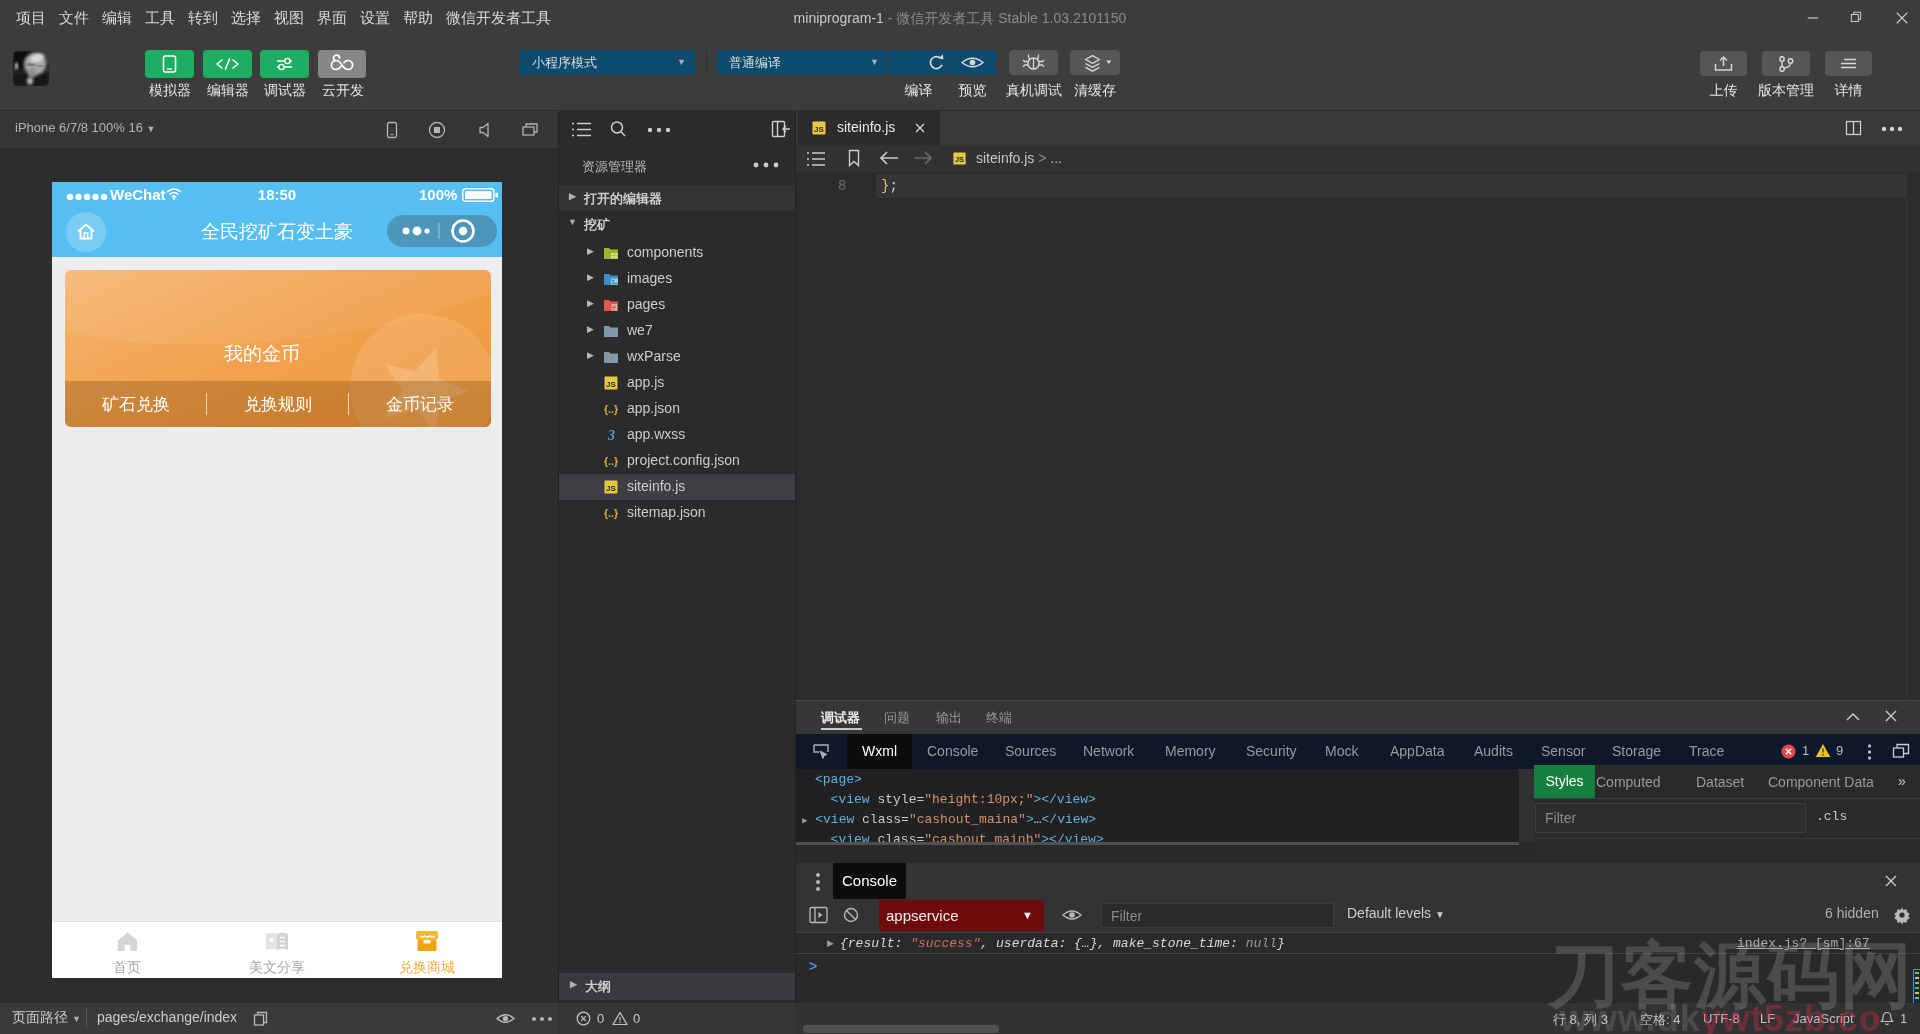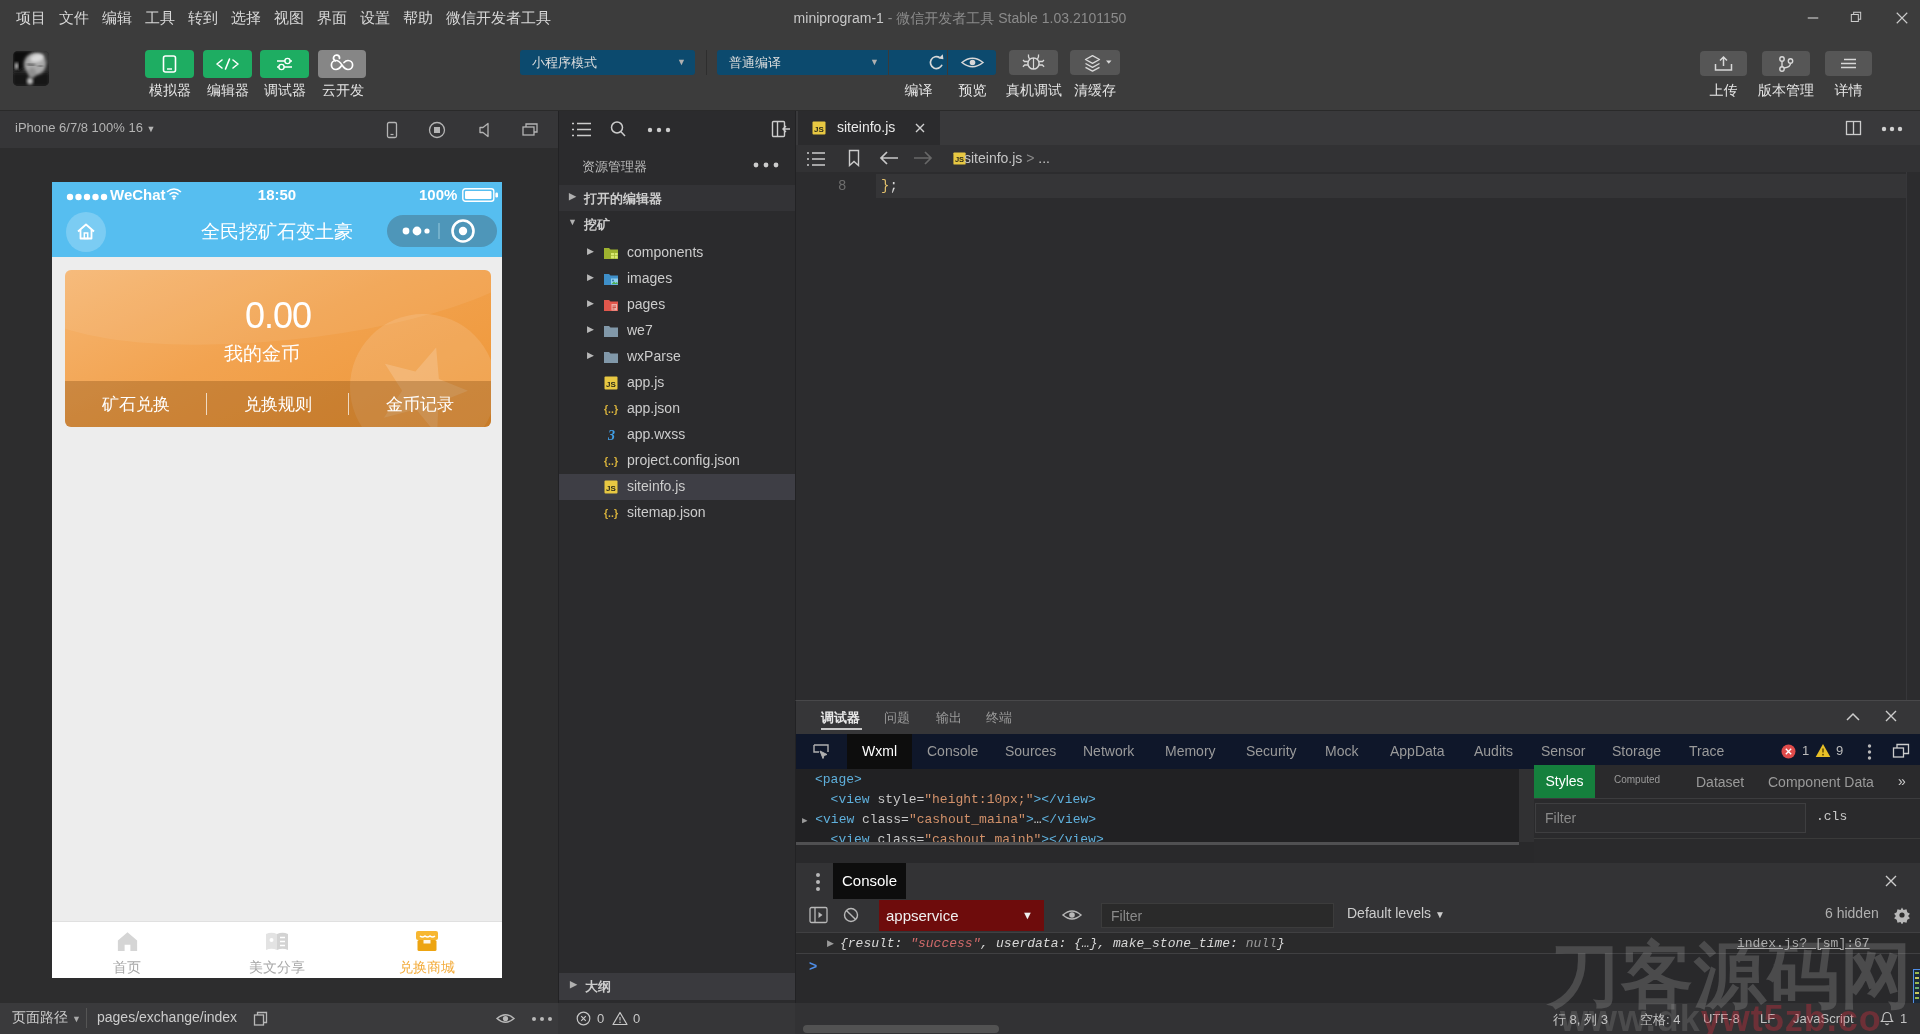--- a/index.html
+++ b/index.html
@@ -240,21 +240,20 @@
       </div>
 
       <div class="abs" style="left:0; top:75px; width:450px; height:664px; background:#ededed;"></div>
 
       <div class="abs" style="left:13px; top:88px; width:426px; height:157px; background:linear-gradient(155deg,#f6b672 0%,#f2a350 45%,#ee9636 100%); border-radius:6px; overflow:hidden;">
         <div class="abs" style="left:-40px; top:-70px; width:520px; height:140px; border-radius:50%; background:rgba(255,255,255,0.07); transform:rotate(-6deg);"></div>
         <div class="abs" style="left:285px; top:44px; width:146px; height:146px; border-radius:50%; background:rgba(255,255,255,0.12);"></div>
         <svg class="abs" style="left:302px; top:62px;" width="112" height="112" viewBox="0 0 100 100">
             <path d="M50 12 L61 38 L89 40 L67 58 L75 86 L50 70 L25 86 L33 58 L11 40 L39 38 Z" fill="rgba(255,255,255,0.17)" transform="rotate(18 50 50)"></path>
           </svg>
-        <div class="abs" style="left:0; top:25px; width:426px; text-align:center; color:#fff; font-size:36px; letter-spacing:-1px;">0.00</div>
         <div class="abs" style="left:0; top:71px; width:350px; text-align:center; color:#fff; font-size:19px;padding-left:44px;">我的金币</div>
         <div class="abs" style="left:0; top:111px; width:426px; height:46px; background:rgba(100,52,0,0.27);">
           <div class="abs" style="left:0; top:12px; width:142px; text-align:center; color:#fff; font-size:17px;">矿石兑换</div>
           <div class="abs" style="left:142px; top:12px; width:142px; text-align:center; color:#fff; font-size:17px;">兑换规则</div>
           <div class="abs" style="left:284px; top:12px; width:142px; text-align:center; color:#fff; font-size:17px;">金币记录</div>
           <div class="abs" style="left:141px; top:12px; width:1px; height:22px; background:rgba(255,255,255,0.7);"></div>
           <div class="abs" style="left:283px; top:12px; width:1px; height:22px; background:rgba(255,255,255,0.7);"></div>
         </div>
       </div>
 
@@ -455,21 +454,21 @@
       <svg class="abs" style="left:82px; top:5px;" width="22" height="16" viewBox="0 0 22 16">
           <path d="M20 8 H3 M9 2 L3 8 L9 14" fill="none" stroke="#c8c8c8" stroke-width="1.7"></path>
         </svg>
       <svg class="abs" style="left:116px; top:5px;" width="22" height="16" viewBox="0 0 22 16">
           <path d="M2 8 H19 M13 2 L19 8 L13 14" fill="none" stroke="#686868" stroke-width="1.7"></path>
         </svg>
       <svg class="abs" style="left:156px; top:6px;" width="15" height="15" viewBox="0 0 16 16">
           <rect x="1.5" y="1.5" width="13" height="13" rx="1" fill="#e8c842"></rect>
           <text x="8" y="11.5" font-size="8" font-weight="bold" fill="#2a2a1a" text-anchor="middle" font-family="Liberation Sans">JS</text>
         </svg>
-      <div class="abs" style="left:168px; top:5px; color:#c5c5c5; font-size:14px;">siteinfo.js <span style="color:#8a8a8a;">&gt;</span> ...</div>
+      <div class="abs" style="left:180px; top:5px; color:#c5c5c5; font-size:14px;">siteinfo.js <span style="color:#8a8a8a;">&gt;</span> ...</div>
     </div>
 
     <div class="abs" style="left:0; top:61px; width:1125px; height:528px; background:#2c2c2e;">
       <div class="abs" style="left:80px; top:2px; width:1030px; height:24px; background:#353537;"></div>
         <div class="abs" style="left:1110px; top:0; width:1px; height:528px; background:#37373a;"></div>
       <div class="abs mono" style="left:42px; top:6px; color:#6e6e6e; font-size:14px;">8</div>
       <div class="abs mono" style="left:85px; top:6px; font-size:14px;"><span style="color:#e2c06c;">}</span><span style="color:#d4d4d4;">;</span></div>
     </div>
   </div>
 
@@ -532,21 +531,21 @@
       <div class="abs" style="left:19px; top:3px;"><span style="color:#5fb0dc;">&lt;page&gt;</span></div>
       <div class="abs" style="left:19px; top:23px;">&nbsp;&nbsp;<span style="color:#5fb0dc;">&lt;view</span> <span style="color:#c8c8c8;">style=</span><span style="color:#d2916a;">"height:10px;"</span><span style="color:#5fb0dc;">&gt;&lt;/view&gt;</span></div>
       <div class="abs" style="left:6px; top:43px;"><span style="color:#9a9a9a; font-size:9px;">▶</span> <span style="color:#5fb0dc;">&lt;view</span> <span style="color:#c8c8c8;">class=</span><span style="color:#d2916a;">"cashout_maina"</span><span style="color:#5fb0dc;">&gt;</span><span style="color:#d8d8d8;">…</span><span style="color:#5fb0dc;">&lt;/view&gt;</span></div>
       <div class="abs" style="left:19px; top:63px;">&nbsp;&nbsp;<span style="color:#5fb0dc;">&lt;view</span> <span style="color:#c8c8c8;">class=</span><span style="color:#d2916a;">"cashout_mainb"</span><span style="color:#5fb0dc;">&gt;&lt;/view&gt;</span></div>
     </div>
     <div class="abs" style="left:0; top:141px; width:723px; height:3px; background:#505052;"></div>
 
     <div class="abs" style="left:723px; top:68px; width:15px; height:73px; background:#313133;"></div>
     <div class="abs" style="left:738px; top:64px; width:387px; height:98px; background:#2a2a2c;">
       <div class="abs" style="left:0px; top:0px; width:61px; height:33px; background:#15803d; color:#ffffff; font-size:14px; text-align:center; line-height:33px;">Styles</div>
-      <div class="abs" style="left:80px; top:9px; color:#9a9a9a; font-size:10px;">Computed</div>
+      <div class="abs" style="left:62px; top:9px; color:#9a9a9a; font-size:14px;">Computed</div>
       <div class="abs" style="left:162px; top:9px; color:#9a9a9a; font-size:14px;">Dataset</div>
       <div class="abs" style="left:234px; top:9px; color:#9a9a9a; font-size:14px;">Component Data</div>
       <div class="abs" style="left:364px; top:8px; color:#cccccc; font-size:14px;">»</div>
       <div class="abs" style="left:0px; top:33px; width:387px; height:1px; background:#3c3c3e;"></div>
       <div class="abs" style="left:1px; top:38px; width:271px; height:30px; background:#2d2d2f; border:1px solid #3e3e40;">
           <span style="position:absolute; left:9px; top:6px; color:#8a8a8a; font-size:14px;">Filter</span>
         </div>
       <div class="abs mono" style="left:282px; top:44px; color:#c8c8c8; font-size:13px;">.cls</div>
       <div class="abs" style="left:0px; top:73px; width:387px; height:1px; background:#3a3a3a;"></div>
     </div>

